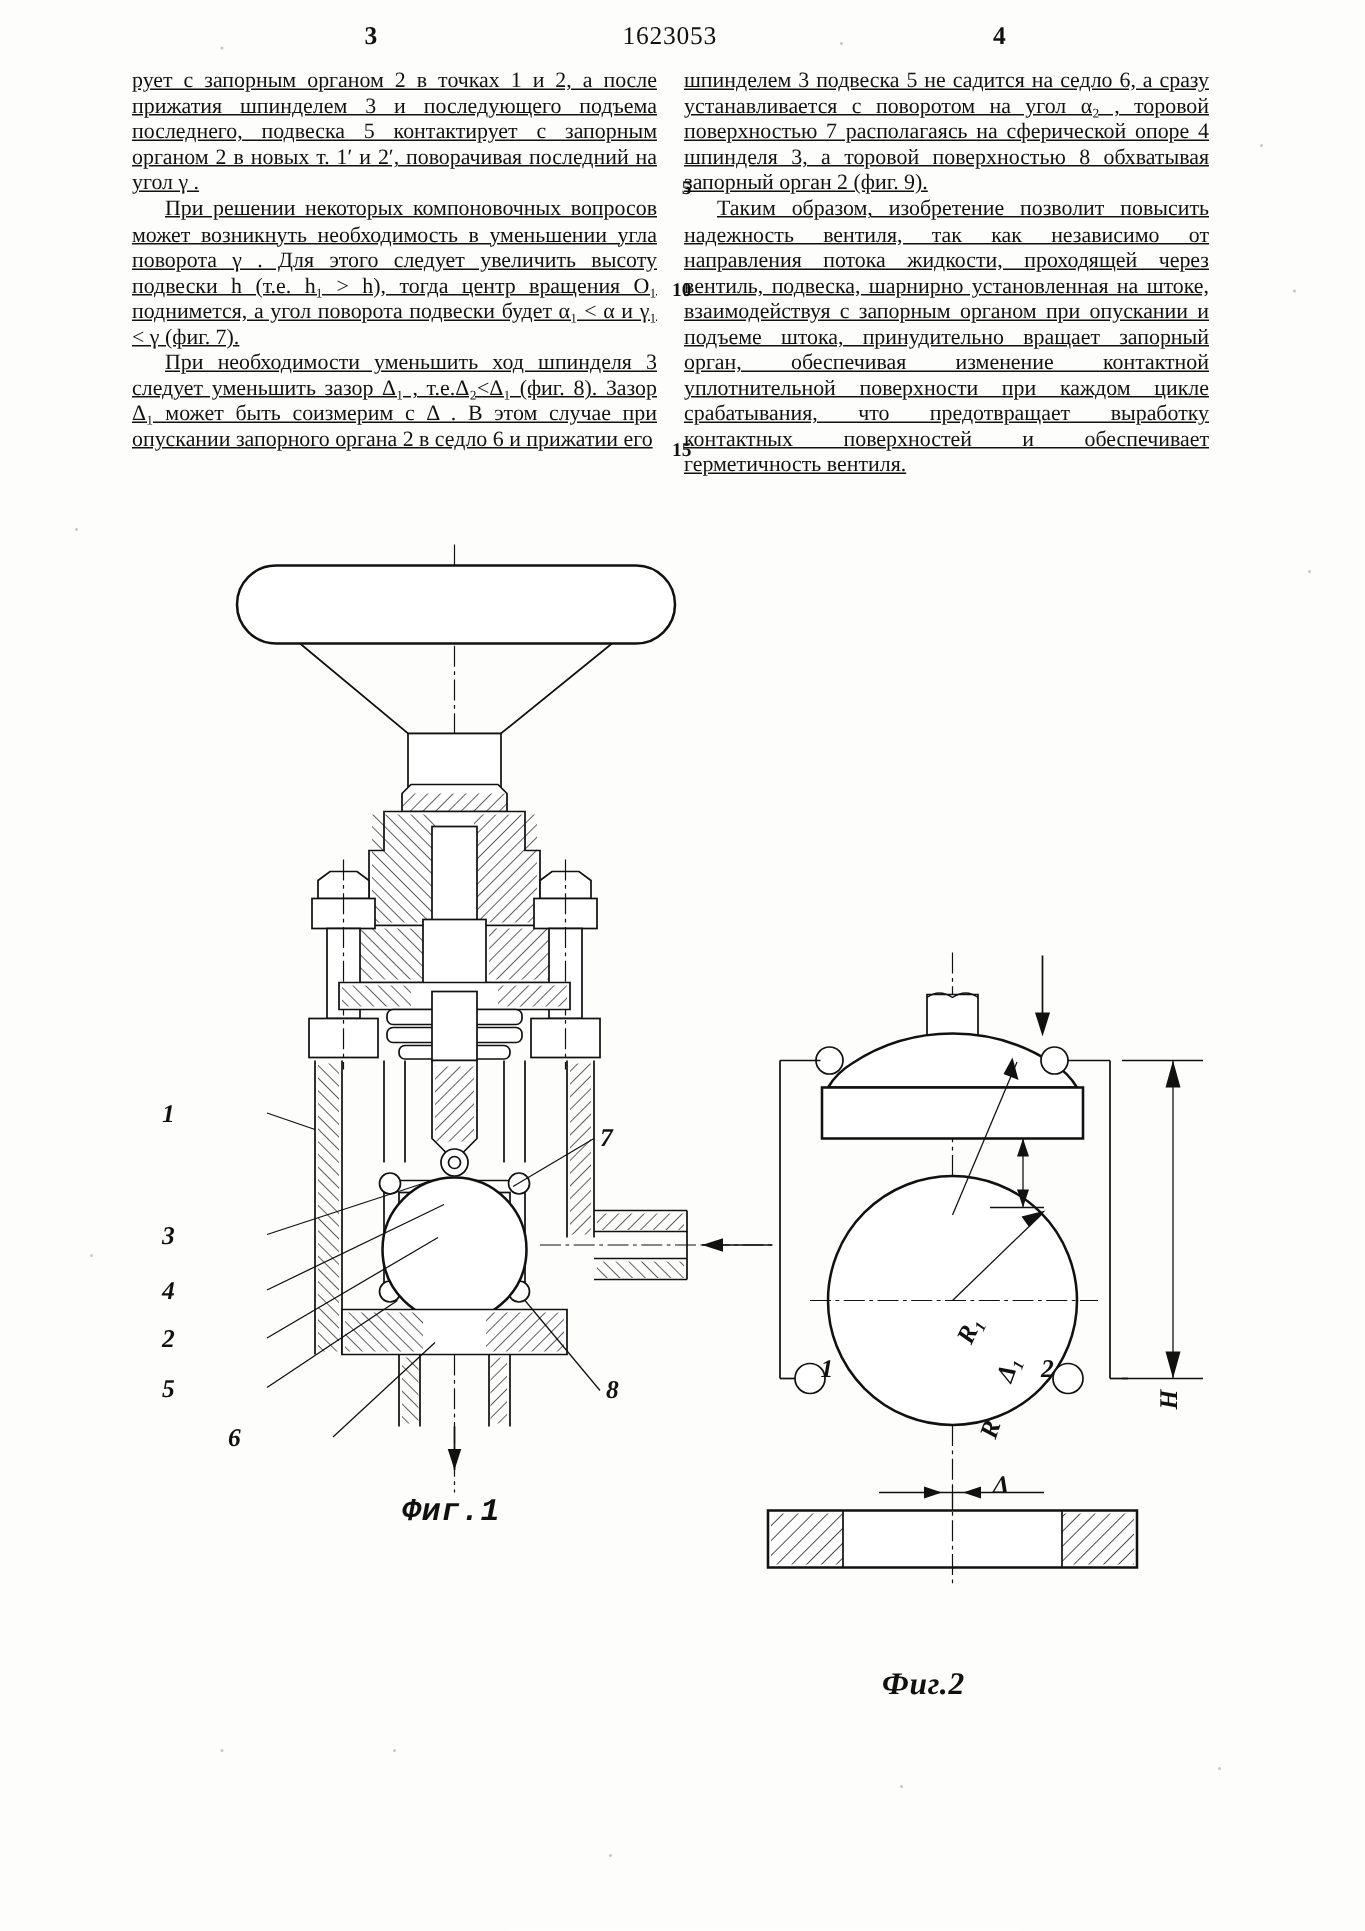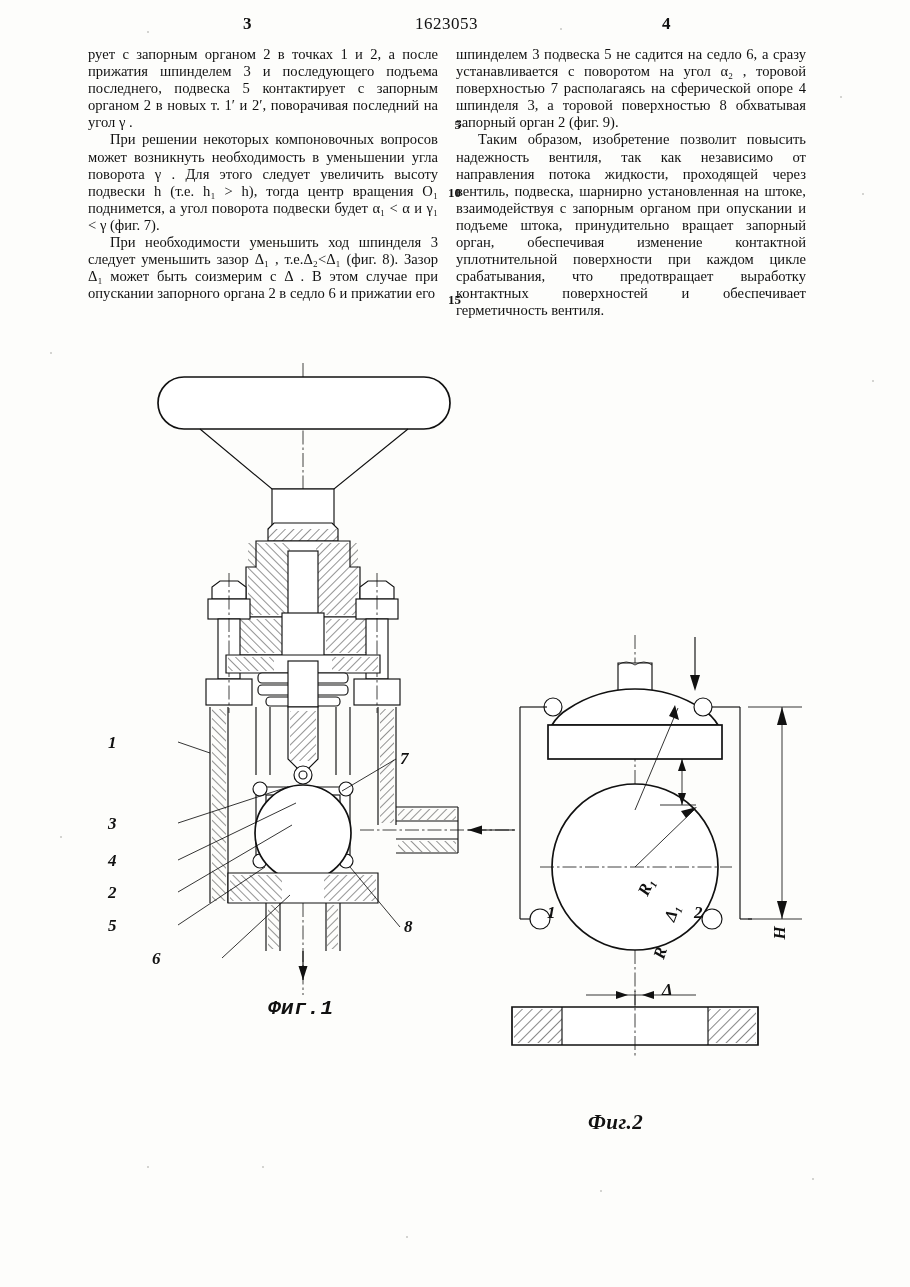--- a/index.html
+++ b/index.html
@@ -53,20 +53,21 @@
   
   .col {
     position: absolute;
     top: 46px;
     width: 350px;
     font-size: 14.6px;
     line-height: 17.1px;
     text-align: justify;
     text-justify: inter-word;
     font-family: "Liberation Serif", "DejaVu Serif", serif;
+    text-decoration: underline;
   }
   .col-left  { left: 88px; }
   .col-right { left: 456px; }
 
   .col p {
     margin: 0 0 0 0;
   }
   .col p.indent {
     text-indent: 22px;
   }

